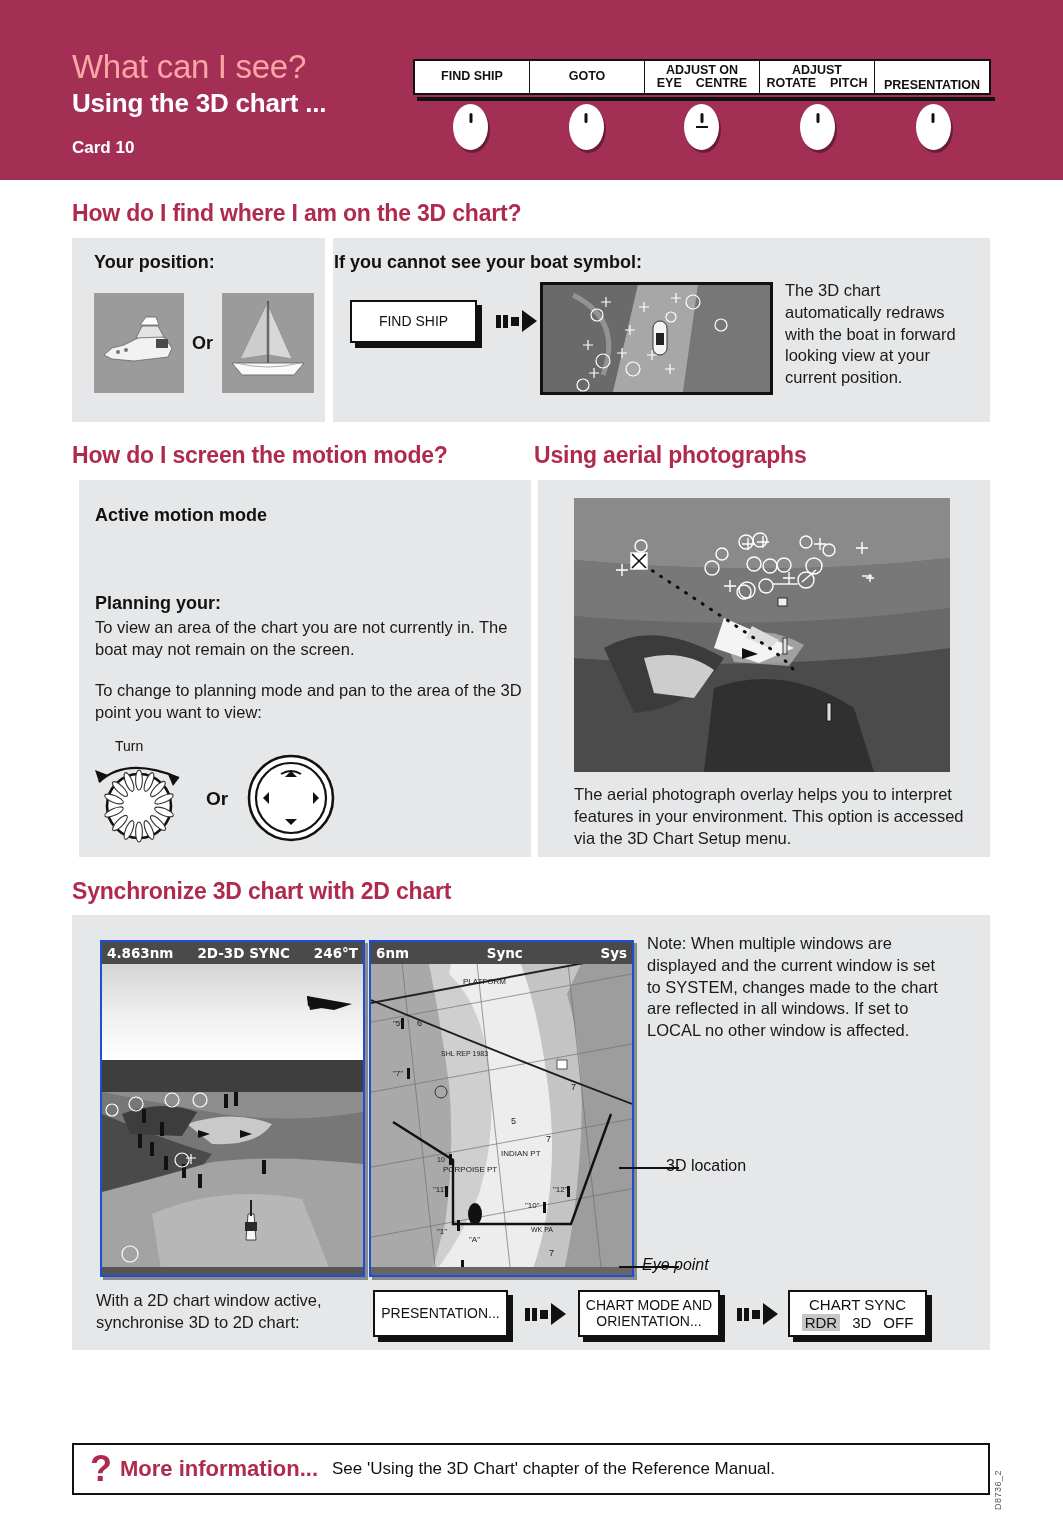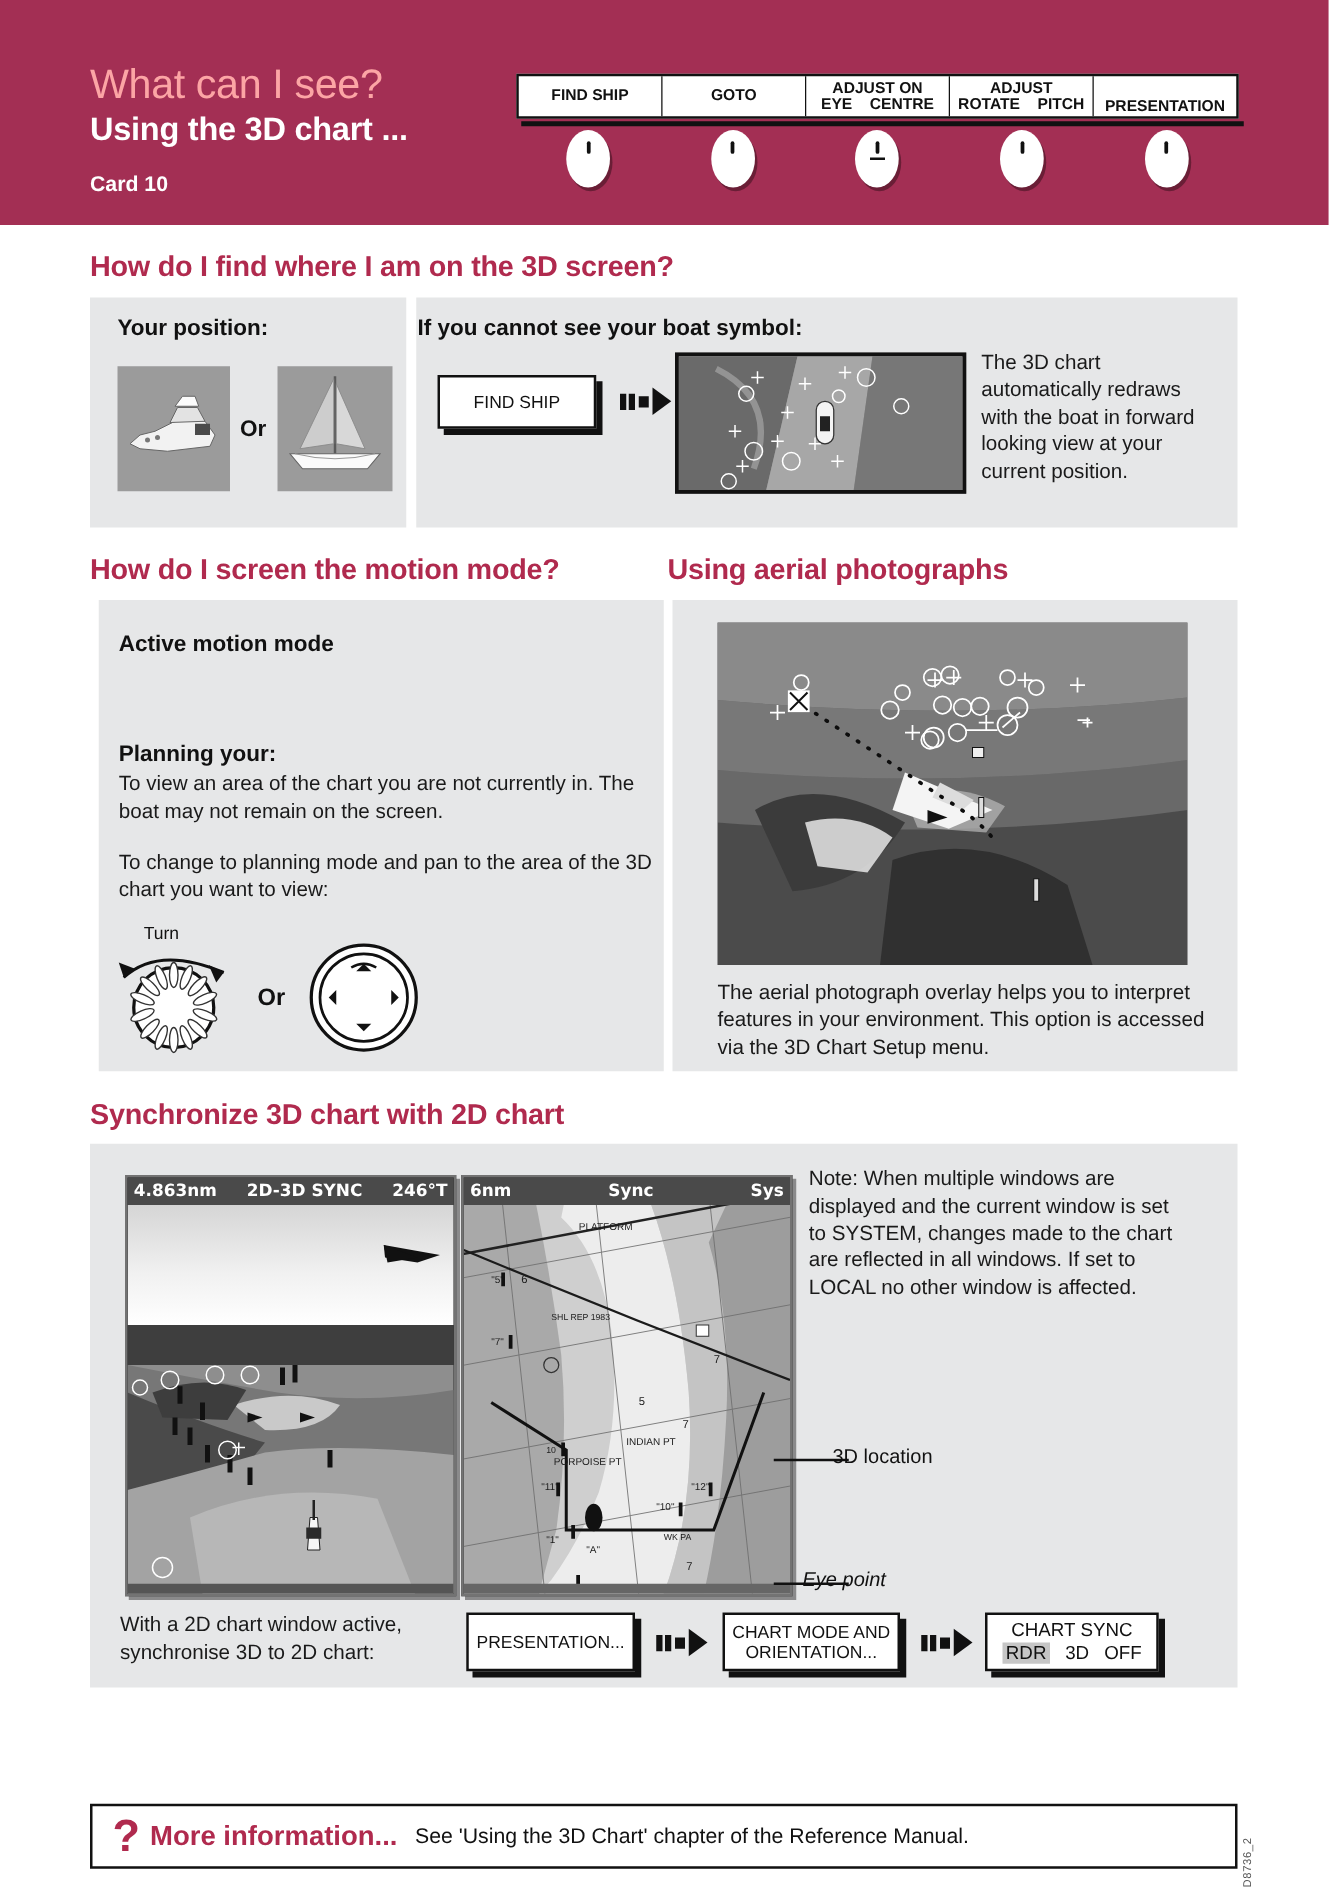--- a/index.html
+++ b/index.html
@@ -91,21 +91,21 @@
   .arrowseq { display:flex; align-items:center; gap:2px; }
   .arrowseq .b1 { width:5px; height:13px; background:#111; }
   .arrowseq .b2 { width:5px; height:13px; background:#111; }
   .arrowseq .tri {
     width:0; height:0; border-top:11px solid transparent; border-bottom:11px solid transparent;
     border-left:15px solid #111; margin-left:1px;
   }
   .arrowseq .stem { width:8px; height:9px; background:#111; margin-left:1px; }
 
   
-  .screenshot { position: relative; background:#2b2b2b; border:2px solid #737373; overflow:hidden; }
+  .screenshot { position: relative; background:#2b2b2b; border:2px solid #1d4ed8; overflow:hidden; }
   .sshdr {
     position:absolute; left:0; top:0; right:0; height:22px; background:#4a4a4a;
     color:#fff; font-size:13.5px; font-weight:bold; display:flex; align-items:center;
     padding: 0 5px; justify-content: space-between; font-family:"DejaVu Sans", sans-serif;
   }
   .leader { position:absolute; height:2px; background:#111; }
   .callout { position:absolute; font-size:16px; color:#111; }
 
   .footer-box {
     position:absolute; left:72px; top:1443px; width:918px; height:52px;
@@ -180,21 +180,21 @@
           <span class="dot"></span>
         </div>
       </div>
     <div class="keybtn-wrap">
         <div class="keybtn">
           <span class="dot"></span>
         </div>
       </div>
   </div>
 
-  <div class="sec-h" style="left:72px; top:200px;">How do I find where I am on the 3D screen?</div>
+  <div class="sec-h" style="left:72px; top:200px;">How do I find where I am on the 3D chart?</div>
 
   <div class="panel" style="left:72px; top:238px; width:253px; height:184px;">
     <div class="box-title" style="position:absolute;left:22px;top:14px;">Your position:</div>
     <div class="gray-img" style="position:absolute;left:22px;top:55px;width:90px;height:100px;">
       <svg width="90" height="100" viewBox="0 0 90 100">
         <polygon points="10,62 18,55 30,52 44,45 52,42 70,44 78,55 74,64 40,68 18,66" fill="#f2f2f2" stroke="#666" stroke-width="0.8"></polygon>
         <polygon points="42,45 48,33 64,33 70,44" fill="#e3e3e3" stroke="#666" stroke-width="0.8"></polygon>
         <polygon points="46,32 52,24 62,24 65,32" fill="#fbfbfb" stroke="#666" stroke-width="0.8"></polygon>
         <rect x="62" y="46" width="12" height="9" fill="#4a4a4a"></rect>
         <circle cx="24" cy="59" r="2" fill="#777"></circle>
@@ -257,21 +257,21 @@
     <div class="body-t" style="position:absolute;left:452px;top:42px;width:190px;">The 3D chart automatically redraws with the boat in forward looking view at your current position.</div>
   </div>
 
   <div class="sec-h" style="left:72px; top:442px;">How do I screen the motion mode?</div>
   <div class="sec-h" style="left:534px; top:442px;">Using aerial photographs</div>
 
   <div class="panel" style="left:79px; top:480px; width:452px; height:377px;">
     <div class="box-title" style="position:absolute;left:16px;top:25px;">Active motion mode</div>
     <div class="box-title" style="position:absolute;left:16px;top:113px;">Planning your:</div>
     <div class="body-t" style="position:absolute;left:16px;top:137px;width:425px;">To view an area of the chart you are not currently in. The boat may not remain on the screen.</div>
-    <div class="body-t" style="position:absolute;left:16px;top:200px;width:430px;">To change to planning mode and pan to the area of the 3D chart you want to view:</div>
+    <div class="body-t" style="position:absolute;left:16px;top:200px;width:430px;">To change to planning mode and pan to the area of the 3D point you want to view:</div>
 
     <div style="position:absolute;left:36px;top:258px;font-size:14px;color:#111;">Turn</div>
 
     <div style="position:absolute;left:8px;top:268px;">
       <svg width="110" height="95" viewBox="0 0 110 95">
         <path d="M12,34 Q40,8 92,30" fill="none" stroke="#111" stroke-width="2.4"></path>
         <polygon points="12,34 8,22 21,27" fill="#111"></polygon>
         <polygon points="92,30 80,24 86,38" fill="#111"></polygon>
         <circle cx="52" cy="58" r="32" fill="#fff" stroke="#111" stroke-width="2.6"></circle>
         <g stroke="#333" stroke-width="1.1" fill="#fff">

